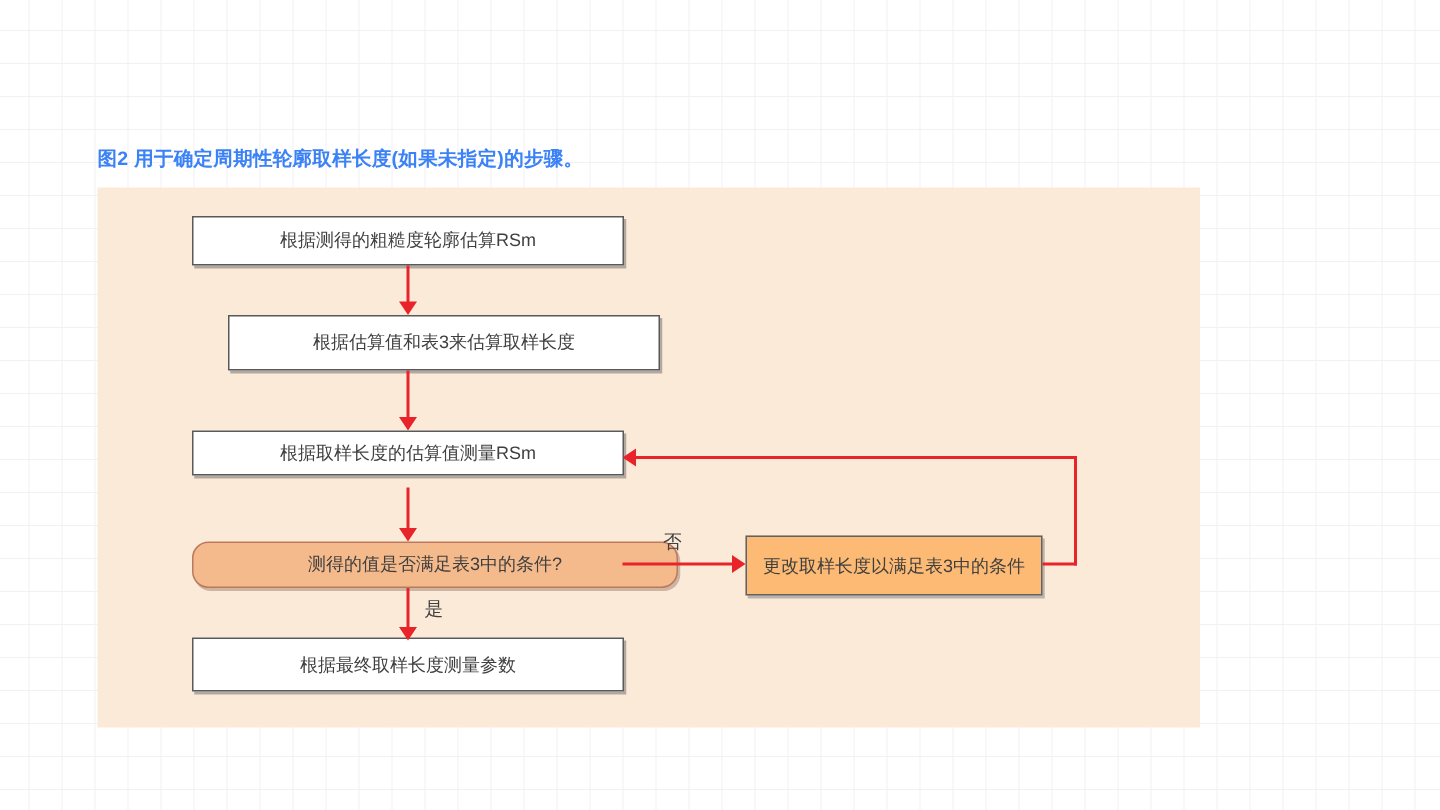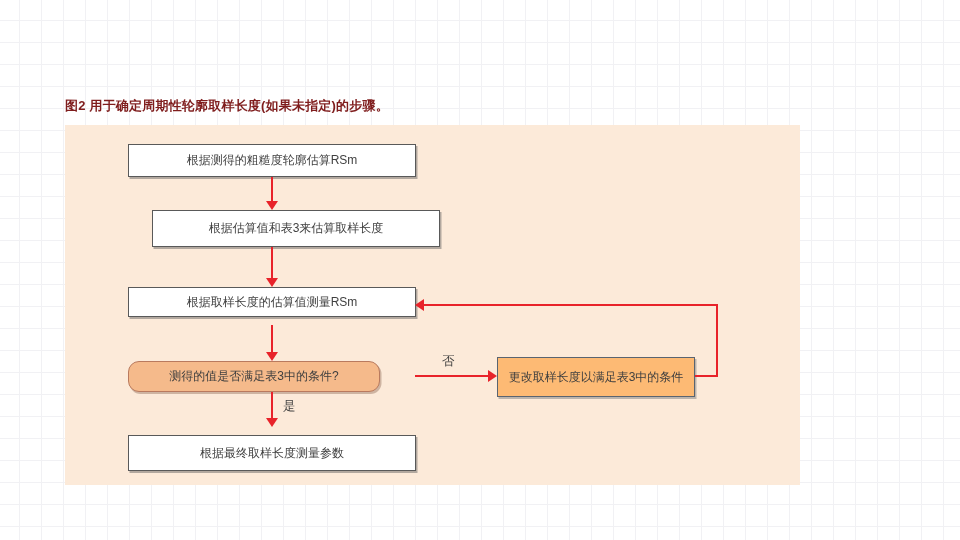--- a/index.html
+++ b/index.html
@@ -12,40 +12,40 @@
       linear-gradient(#f1f1f4 1px, transparent 1px),
       linear-gradient(90deg, #f1f1f4 1px, transparent 1px);
     background-size: 22px 22px;
     background-position: -3px -2px;
     font-family: "Liberation Sans", "DejaVu Sans", sans-serif;
     color: #3b3b3b;
   }
   .abs { position: absolute; }
   .fig-title {
     left: 65px; top: 97px;
-    font-size: 13px; font-weight: bold; color: #7f1d1d;
+    font-size: 13px; font-weight: bold; color: #3b82f6;
     letter-spacing: 0.2px;
   }
   .panel {
     left: 65px; top: 125px; width: 735px; height: 360px;
     background: #fcead9;
   }
   .node {
     display: flex; align-items: center; justify-content: center;
     font-size: 12px; color: #3f3f3f; text-align: center;
     box-sizing: border-box;
   }
   .process {
     left: 128px; width: 288px;
     background: #ffffff;
     border: 1.4px solid #595959;
     box-shadow: 1.5px 2px 0 rgba(89,89,89,0.45);
   }
   .decision {
-    left: 128px; width: 252px;
+    left: 128px; width: 324px;
     background: #f5ba8b;
     border: 1.4px solid #b97a5e;
     border-radius: 11px;
     box-shadow: 1.5px 2px 0 rgba(120,80,60,0.35);
   }
   .side-process {
     left: 497px; top: 357px; width: 198px; height: 40px;
     background: #fdba74;
     border: 1.4px solid #5a6470;
     box-shadow: 1.5px 2px 0 rgba(70,80,90,0.35);
@@ -82,21 +82,21 @@
 <div class="abs panel"></div>
 
 <div class="abs node process" style="top:144px;height:33px;">根据测得的粗糙度轮廓估算RSm</div>
 
 <div class="abs node process" style="top:210px;height:37px;margin-left:24px;">根据估算值和表3来估算取样长度</div>
 
 <div class="abs node process" style="top:287px;height:30px;">根据取样长度的估算值测量RSm</div>
 
 <div class="abs node decision" style="top:361px;height:31px;">测得的值是否满足表3中的条件?</div>
 
-<div class="abs node process" style="top:435px;height:36px;">根据最终取样长度测量参数</div>
+<div class="abs node process" style="top:425px;height:36px;">根据最终取样长度测量参数</div>
 
 <div class="abs node side-process">更改取样长度以满足表3中的条件</div>
 
 <div class="abs vline" style="left:271px;top:177px;height:25px;"></div>
 <div class="abs arrow-down" style="left:266px;top:201px;"></div>
 
 <div class="abs vline" style="left:271px;top:247px;height:32px;"></div>
 <div class="abs arrow-down" style="left:266px;top:278px;"></div>
 
 <div class="abs vline" style="left:271px;top:325px;height:28px;"></div>

